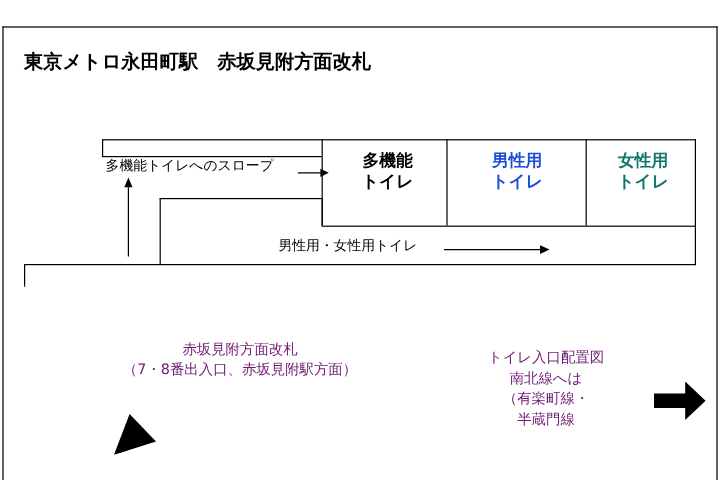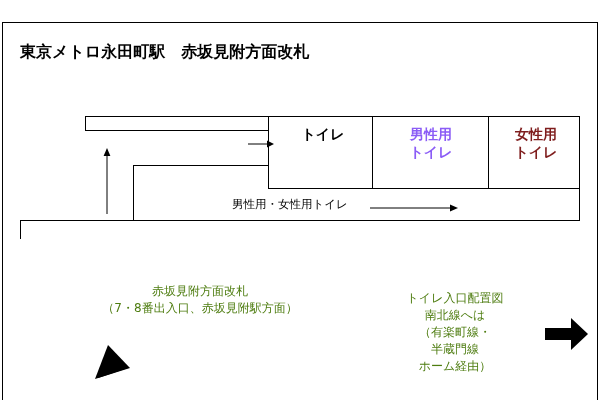--- a/index.html
+++ b/index.html
@@ -43,38 +43,38 @@
   
   .room-label {
     position: absolute;
     text-align: center;
     font-size: 14px;
     font-weight: bold;
     line-height: 18px;
     white-space: nowrap;
   }
   .room-black { color: #000000; }
-  .room-blue  { color: #8b5cf6; }
-  .room-red   { color: #7f1d1d; }
+  .room-blue  { color: #1d4ed8; }
+  .room-red   { color: #0f766e; }
 
   
   .anno {
     position: absolute;
     font-size: 11.5px;
     line-height: 15px;
     color: #000;
     white-space: nowrap;
   }
 
   
   .caption {
     position: absolute;
     font-size: 12px;
     line-height: 17px;
-    color: #4d7c0f;
+    color: #701a75;
     white-space: nowrap;
   }
   .caption.center { text-align: center; }
 
   
   .arrow-svg { position: absolute; }
 </style>
 </head>
 <body>
 
@@ -108,33 +108,35 @@
 
   <div class="ln h" style="left:85px; top:110px; width:183px;"></div>
 
   <div class="ln v" style="left:133px; top:145px; height:55px;"></div>
 
   <div class="ln h" style="left:133px; top:145px; width:135px;"></div>
 
   <div class="ln v" style="left:268px; top:145px; height:23px;"></div>
 
   <div class="room-label room-black" style="left:278px; top:105px; width:90px;">
+    <div>多機能</div>
     <div>トイレ</div>
   </div>
 
   <div class="room-label room-blue" style="left:380px; top:105px; width:102px;">
     <div>男性用</div>
     <div>トイレ</div>
   </div>
 
   <div class="room-label room-red" style="left:496px; top:105px; width:80px;">
     <div>女性用</div>
     <div>トイレ</div>
   </div>
 
+  <div class="anno" style="left:88px; top:111px;">多機能トイレへのスロープ</div>
   <svg class="arrow-svg" style="left:248px; top:118px;" width="26" height="12" viewBox="0 0 26 12">
     <line x1="0" y1="6" x2="20" y2="6" stroke="#000" stroke-width="1"></line>
     <polygon points="26,6 19,2.6 19,9.4" fill="#000"></polygon>
   </svg>
 
   <svg class="arrow-svg" style="left:101px; top:128px;" width="12" height="66" viewBox="0 0 12 66">
     <line x1="6" y1="66" x2="6" y2="8" stroke="#000" stroke-width="1"></line>
     <polygon points="6,0 2.6,8 9.4,8" fill="#000"></polygon>
   </svg>
 
@@ -153,19 +155,18 @@
   <svg class="arrow-svg" style="left:92px; top:318px;" width="46" height="42" viewBox="0 0 46 42">
     <polygon points="44,2 26,20 36,30 6,40 16,10 26,20 44,2" fill="#000"></polygon>
     <polygon points="3,41 16,7 38,30" fill="#000"></polygon>
   </svg>
 
   <div class="caption center" style="left:380px; top:270px; width:150px;">
     <div>トイレ入口配置図</div>
     <div>南北線へは</div>
     <div>（有楽町線・</div>
     <div>半蔵門線</div>
-    <div>ホーム経由）</div>
   </div>
   <svg class="arrow-svg" style="left:545px; top:296px;" width="44" height="36" viewBox="0 0 44 36">
     <polygon points="0,12 26,12 26,2 43,18 26,34 26,24 0,24" fill="#000"></polygon>
   </svg>
 
 </div>
 
 </body></html>

